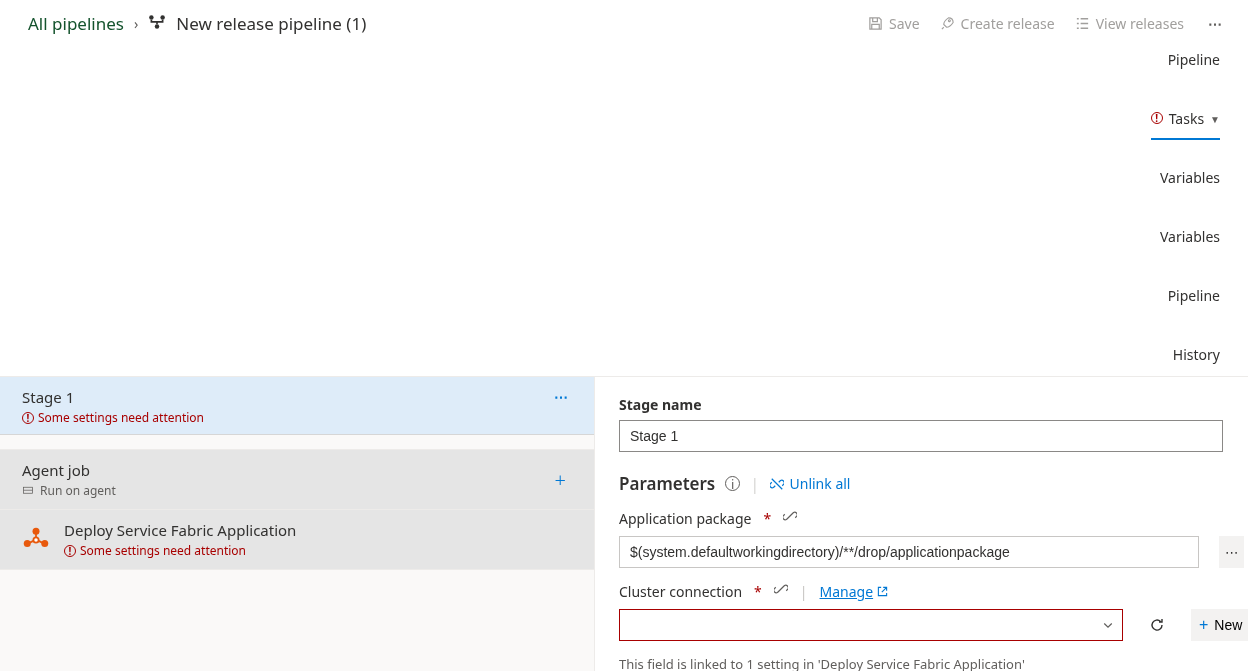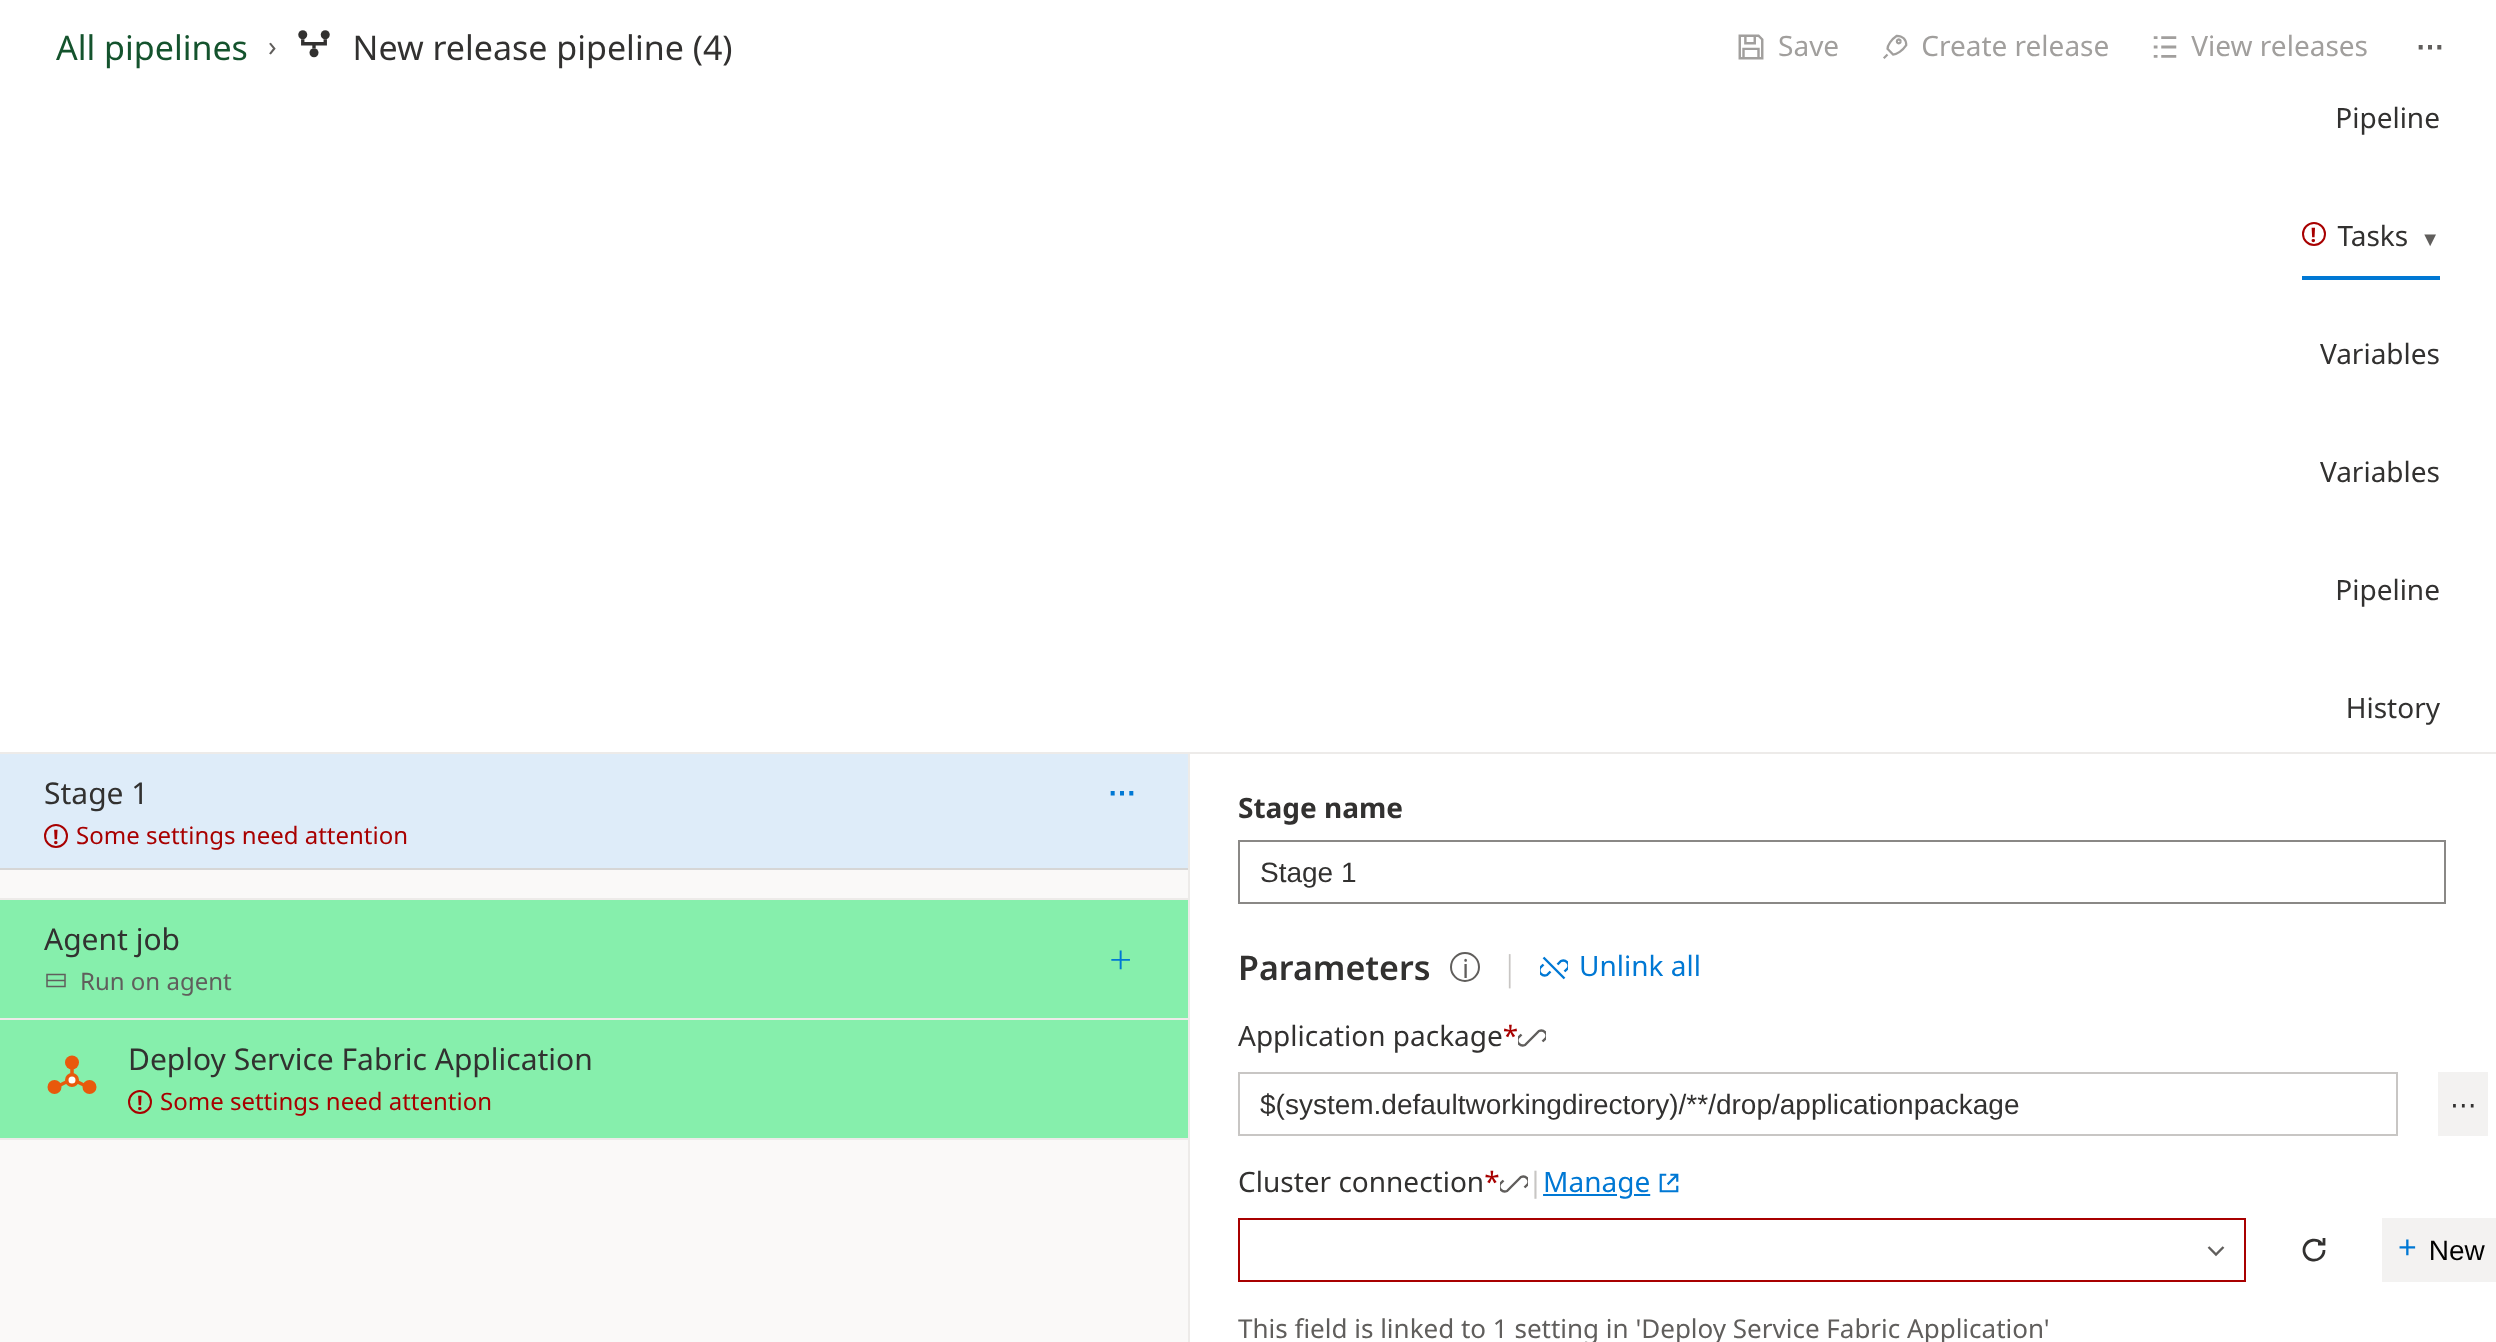--- a/index.html
+++ b/index.html
@@ -89,21 +89,21 @@
     padding: 10px 16px 8px 22px;
     border-bottom: 1px solid #d6d6d6;
     display: flex;
     align-items: flex-start;
   }
   .stage-header .txt .t1 { font-size: 15px; color:#323130; }
   .stage-header .txt .t2 { font-size: 12px; color:#a80000; display:flex; align-items:center; gap:4px; margin-top:2px; }
   .stage-header .more { margin-left:auto; color:#0078d4; font-weight:bold; letter-spacing:2px; cursor:pointer; padding-right:8px;}
 
   .job-row, .task-row {
-    background: #86efac;
+    background: #e5e5e5;
     border-bottom: 1px solid #edebe9;
     padding: 10px 16px 10px 22px;
     display: flex;
     align-items: center;
   }
   .job-row { margin-top: 14px; border-top: 1px solid #edebe9;}
   .job-row .txt .t1 { font-size: 15px; }
   .job-row .txt .t2 { font-size: 12px; color:#605e5c; display:flex; align-items:center; gap:6px; margin-top:2px;}
   .job-row .plus { margin-left:auto; color:#0078d4; font-size:20px; font-weight:300; cursor:pointer; padding-right:12px;}
 
@@ -133,21 +133,21 @@
     font-weight: 600;
     margin: 20px 0 2px 0;
     display:flex;
     align-items:center;
     gap: 10px;
   }
   .section-title .info { font-size:13px; color:#605e5c; border:1px solid #605e5c; border-radius:50%; width:15px; height:15px; display:inline-flex; align-items:center; justify-content:center; font-weight:400;}
   .section-title .divider { color:#c8c6c4; font-weight:300;}
   .unlink { color:#0078d4; font-size:14px; font-weight:400; display:inline-flex; align-items:center; gap:6px; cursor:pointer; text-decoration:none;}
 
-  .param-label { margin-top: 14px; display:flex; align-items:center; font-size:14px;}
+  .param-label { margin-top: 14px; display:flex; align-items:flex-start; gap:12px; font-size:14px;}
   .req { color:#a80000; }
   .link-icon { color:#605e5c; }
   .param-sep { color:#c8c6c4; }
   .manage { color:#0078d4; text-decoration:underline; cursor:pointer; display:inline-flex; align-items:center; gap:4px;}
 
   .param-row { display:flex; align-items:center; gap:20px; margin-top:8px;}
   .param-row .text-input { flex: 0 0 580px; }
   .ghost-btn {
     width: 32px; height: 32px;
     background:#f3f2f1;
@@ -209,21 +209,21 @@
     <span class="pipe-icon">
       <svg viewBox="0 0 16 16" width="18" height="18">
           <g fill="#323130">
             <circle cx="3" cy="3" r="2"></circle>
             <circle cx="13" cy="3" r="2"></circle>
             <circle cx="8" cy="11" r="2"></circle>
             <path d="M3 5v2h10V5M8 7v2" stroke="#323130" stroke-width="1.5" fill="none"></path>
           </g>
         </svg>
     </span>
-    <span class="title">New release pipeline (4)</span>
+    <span class="title">New release pipeline (1)</span>
   </div>
   <div class="header-actions">
     <span class="act">
       <svg width="15" height="15" viewBox="0 0 16 16">
           <path fill="none" stroke="#a19f9d" stroke-width="1.3" d="M2 2h10l2 2v10H2zM5 2v4h5V2M4 14v-5h8v5"></path>
         </svg>
       <span>Save</span>
     </span>
     <span class="act">
       <svg width="15" height="15" viewBox="0 0 16 16">

